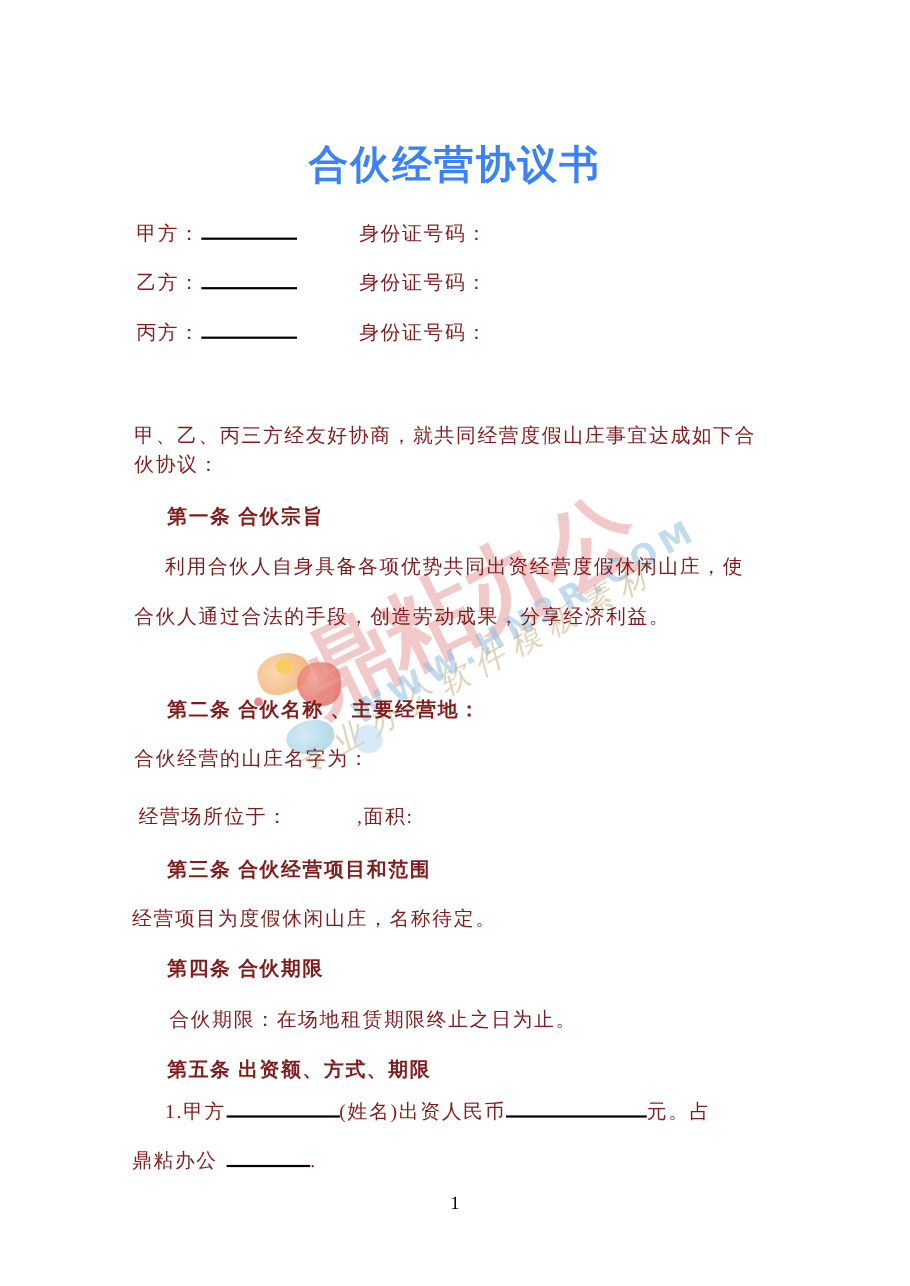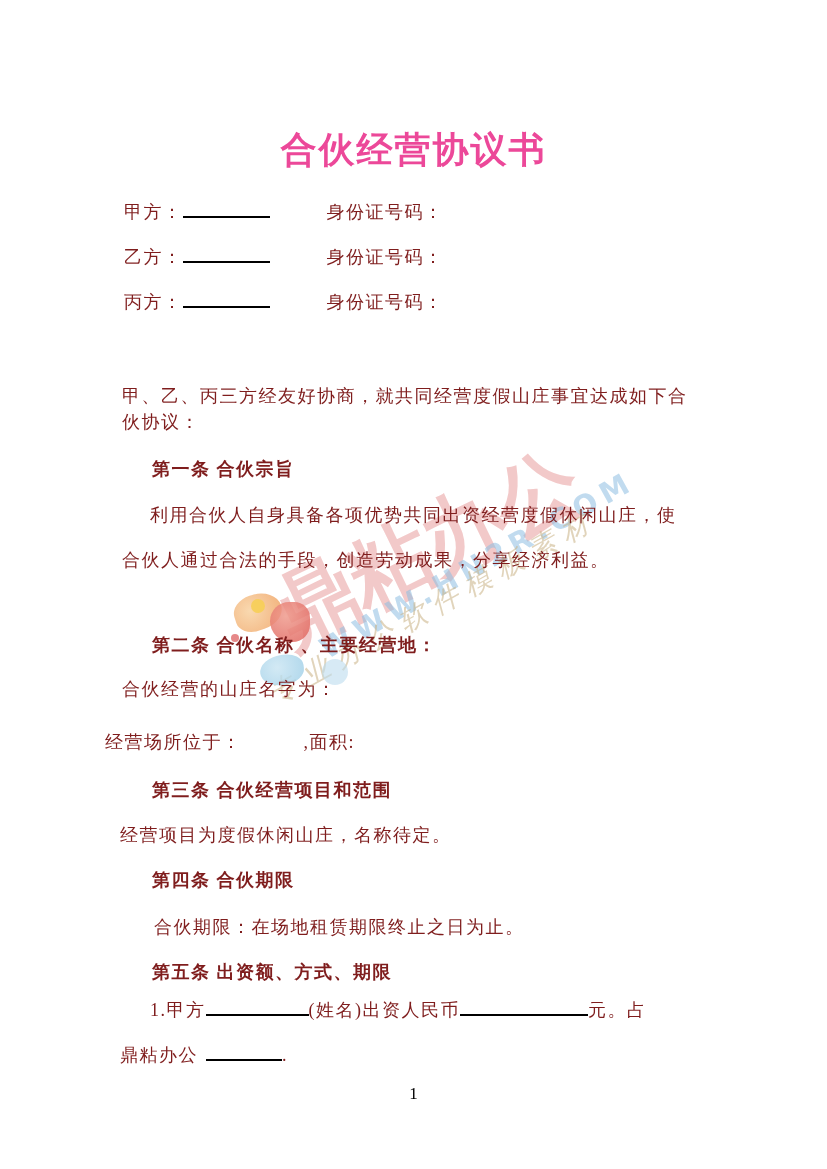--- a/index.html
+++ b/index.html
@@ -2,21 +2,21 @@
 <html><head>
 <meta charset="utf-8">
 <style>
   html,body{margin:0;padding:0;}
   body{width:827px;height:1169px;background:#ffffff;position:relative;overflow:hidden;}
   .page{position:absolute;left:0;top:0;width:827px;height:1169px;background:#ffffff;}
 
   
   .doc-title{position:absolute;left:0;right:0;text-align:center;
     font-family:"Liberation Serif","DejaVu Serif",serif;
-    font-weight:bold;font-size:36px;letter-spacing:2px;color:#ec4899;z-index:3;white-space:pre;}
+    font-weight:bold;font-size:36px;letter-spacing:2px;color:#3b82f6;z-index:3;white-space:pre;}
   .line{position:absolute;font-family:"Liberation Serif","DejaVu Serif",serif;
     font-size:18px;letter-spacing:1.5px;line-height:26px;color:#7f1d1d;
     white-space:pre;z-index:3;}
   .line.bold{font-weight:bold;}
   .u{display:inline-block;border-bottom:2px solid #000;height:18px;}
   .gap{display:inline-block;height:1px;}
   .page-num{position:absolute;left:0;right:0;text-align:center;
     font-family:"Liberation Serif","DejaVu Serif",serif;font-size:17px;color:#000;z-index:3;}
 
   
@@ -65,21 +65,21 @@
       <div class="line" style="left: 124px; top: 198px;"><span>甲方：</span><span class="u" style="width: 87px;"></span><span class="gap" style="width: 57px;"></span><span>身份证号码：</span></div>
       <div class="line" style="left: 124px; top: 243px;"><span>乙方：</span><span class="u" style="width: 87px;"></span><span class="gap" style="width: 57px;"></span><span>身份证号码：</span></div>
       <div class="line" style="left: 124px; top: 288px;"><span>丙方：</span><span class="u" style="width: 87px;"></span><span class="gap" style="width: 57px;"></span><span>身份证号码：</span></div>
       <div class="line" style="left: 122px; top: 383px;"><span>甲、乙、丙三方经友好协商，就共同经营度假山庄事宜达成如下合</span></div>
       <div class="line" style="left: 122px; top: 409px;"><span>伙协议：</span></div>
       <div class="line bold" style="left: 152px; top: 456px;"><span>第一条 合伙宗旨</span></div>
       <div class="line" style="left: 150px; top: 502px;"><span>利用合伙人自身具备各项优势共同出资经营度假休闲山庄，使</span></div>
       <div class="line" style="left: 122px; top: 547px;"><span>合伙人通过合法的手段，创造劳动成果，分享经济利益。</span></div>
       <div class="line bold" style="left: 152px; top: 632px;"><span>第二条 合伙名称 、主要经营地：</span></div>
       <div class="line" style="left: 122px; top: 676px;"><span>合伙经营的山庄名字为：</span></div>
-      <div class="line" style="left: 105px; top: 729px;"><span>经营场所位于：</span><span class="gap" style="width: 62px;"></span><span>,面积:</span></div>
+      <div class="line" style="left: 126px; top: 729px;"><span>经营场所位于：</span><span class="gap" style="width: 62px;"></span><span>,面积:</span></div>
       <div class="line bold" style="left: 152px; top: 777px;"><span>第三条 合伙经营项目和范围</span></div>
       <div class="line" style="left: 120px; top: 822px;"><span>经营项目为度假休闲山庄，名称待定。</span></div>
       <div class="line bold" style="left: 152px; top: 867px;"><span>第四条 合伙期限</span></div>
       <div class="line" style="left: 154px; top: 914px;"><span>合伙期限：在场地租赁期限终止之日为止。</span></div>
       <div class="line bold" style="left: 152px; top: 959px;"><span>第五条 出资额、方式、期限</span></div>
       <div class="line" style="left: 150px; top: 996px;"><span>1.甲方</span><span class="u" style="width: 103px;"></span><span>(姓名)出资人民币</span><span class="u" style="width: 128px;"></span><span>元。占</span></div>
       <div class="line" style="left: 120px; top: 1041px;"><span>鼎粘办公</span><span class="gap" style="width: 8px;"></span><span class="u" style="width: 76px;"></span><span>.</span></div>
     </div>
 
   <div class="page-num" style="top:1084px;">1</div>

